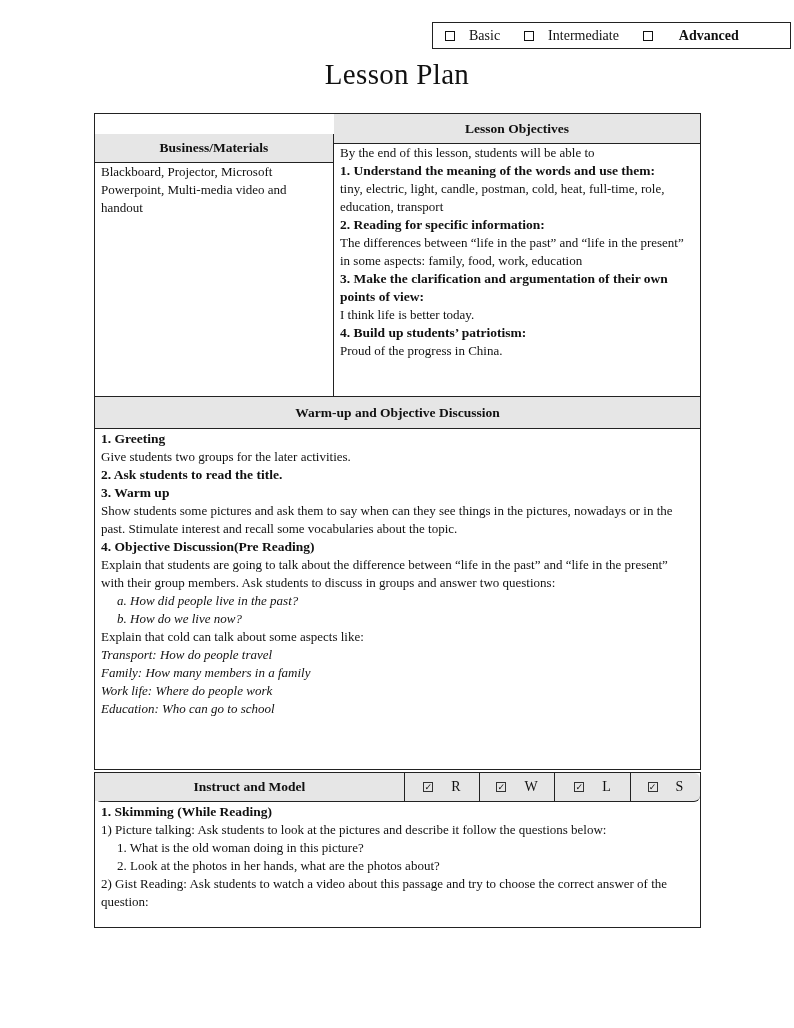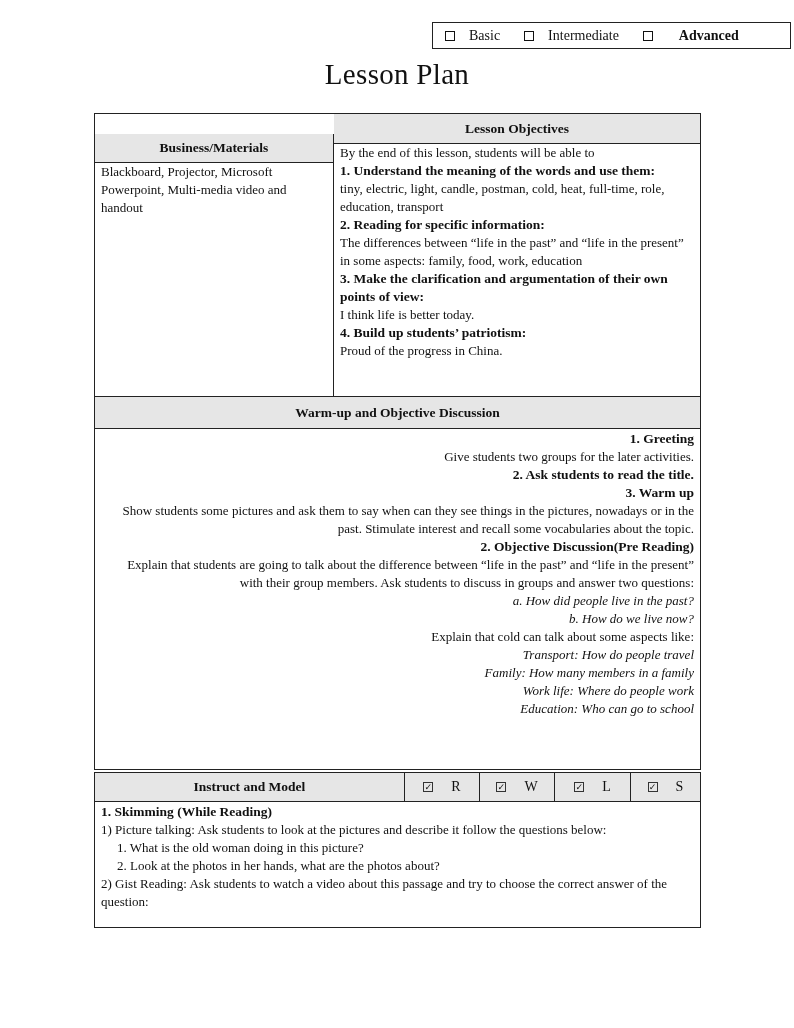--- a/index.html
+++ b/index.html
@@ -54,40 +54,40 @@
       <div>tiny, electric, light, candle, postman, cold, heat, full-time, role, education, transport</div>
       <div class="b">2. Reading for specific information:</div>
       <div>The differences between “life in the past” and “life in the present” in some aspects: family, food, work, education</div>
       <div class="b">3. Make the clarification and argumentation of their own points of view:</div>
       <div>I think life is better today.</div>
       <div class="b">4. Build up students’ patriotism:</div>
       <div>Proud of the progress in China.</div>
     </div>
   </div>
   <div class="hdr" style="height:31px;">Warm-up and Objective Discussion</div>
-  <div class="cell" style="padding-top:1px;text-align:right;">
+  <div class="cell" style="padding-top:1px;">
     <div class="b">1. Greeting</div>
     <div>Give students two groups for the later activities.</div>
     <div class="b">2. Ask students to read the title.</div>
     <div class="b">3. Warm up</div>
     <div>Show students some pictures and ask them to say when can they see things in the pictures, nowadays or in the past. Stimulate interest and recall some vocabularies about the topic.</div>
-    <div class="b">2. Objective Discussion(Pre Reading)</div>
+    <div class="b">4. Objective Discussion(Pre Reading)</div>
     <div>Explain that students are going to talk about the difference between “life in the past” and “life in the present” with their group members. Ask students to discuss in groups and answer two questions:</div>
     <div class="i ind">a. How did people live in the past?</div>
     <div class="i ind">b. How do we live now?</div>
     <div>Explain that cold can talk about some aspects like:</div>
     <div class="i">Transport: How do people travel</div>
     <div class="i">Family: How many members in a family</div>
     <div class="i">Work life: Where do people work</div>
     <div class="i">Education: Who can go to school</div>
   </div>
 </div>
 
 <div class="tbl" style="top:772px; height:156px;">
-  <div class="row" style="height:29px; background:#e6e6e6; border-bottom:1px solid #222; box-sizing:border-box;">
+  <div class="row" style="height:29px; background:#e6e6e6; border-bottom:1px solid #222; box-sizing:border-box;border-radius:6px;">
     <div class="hdr" style="width:309px; border-bottom:none;">Instruct and Model</div>
     <div class="skill" style="width:74px;">
       <span class="chk">✓</span>
       <span>R</span>
     </div>
     <div class="skill" style="width:74px;">
       <span class="chk">✓</span>
       <span>W</span>
     </div>
     <div class="skill" style="width:75px;">

